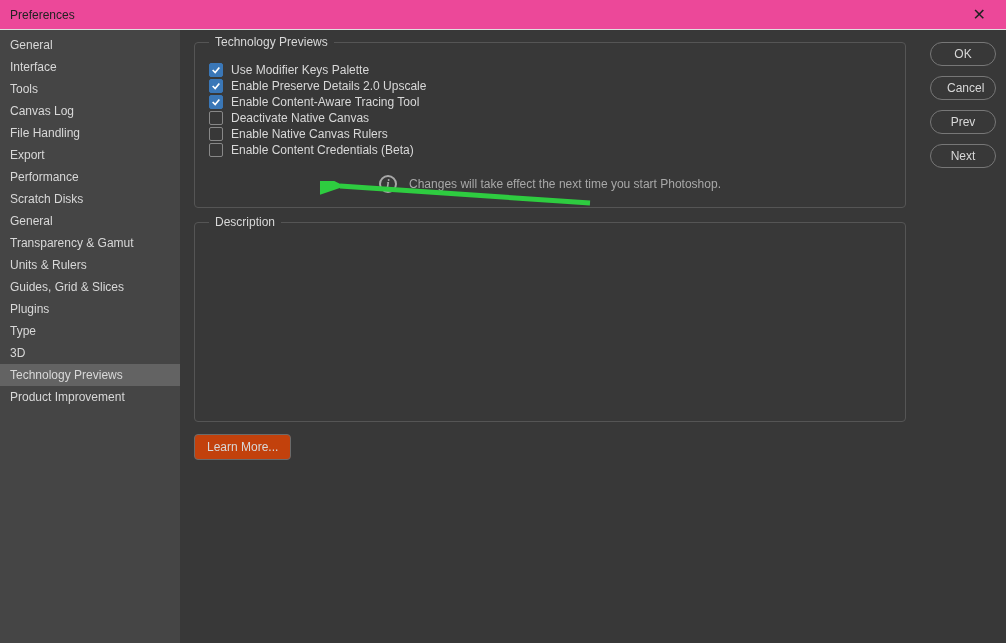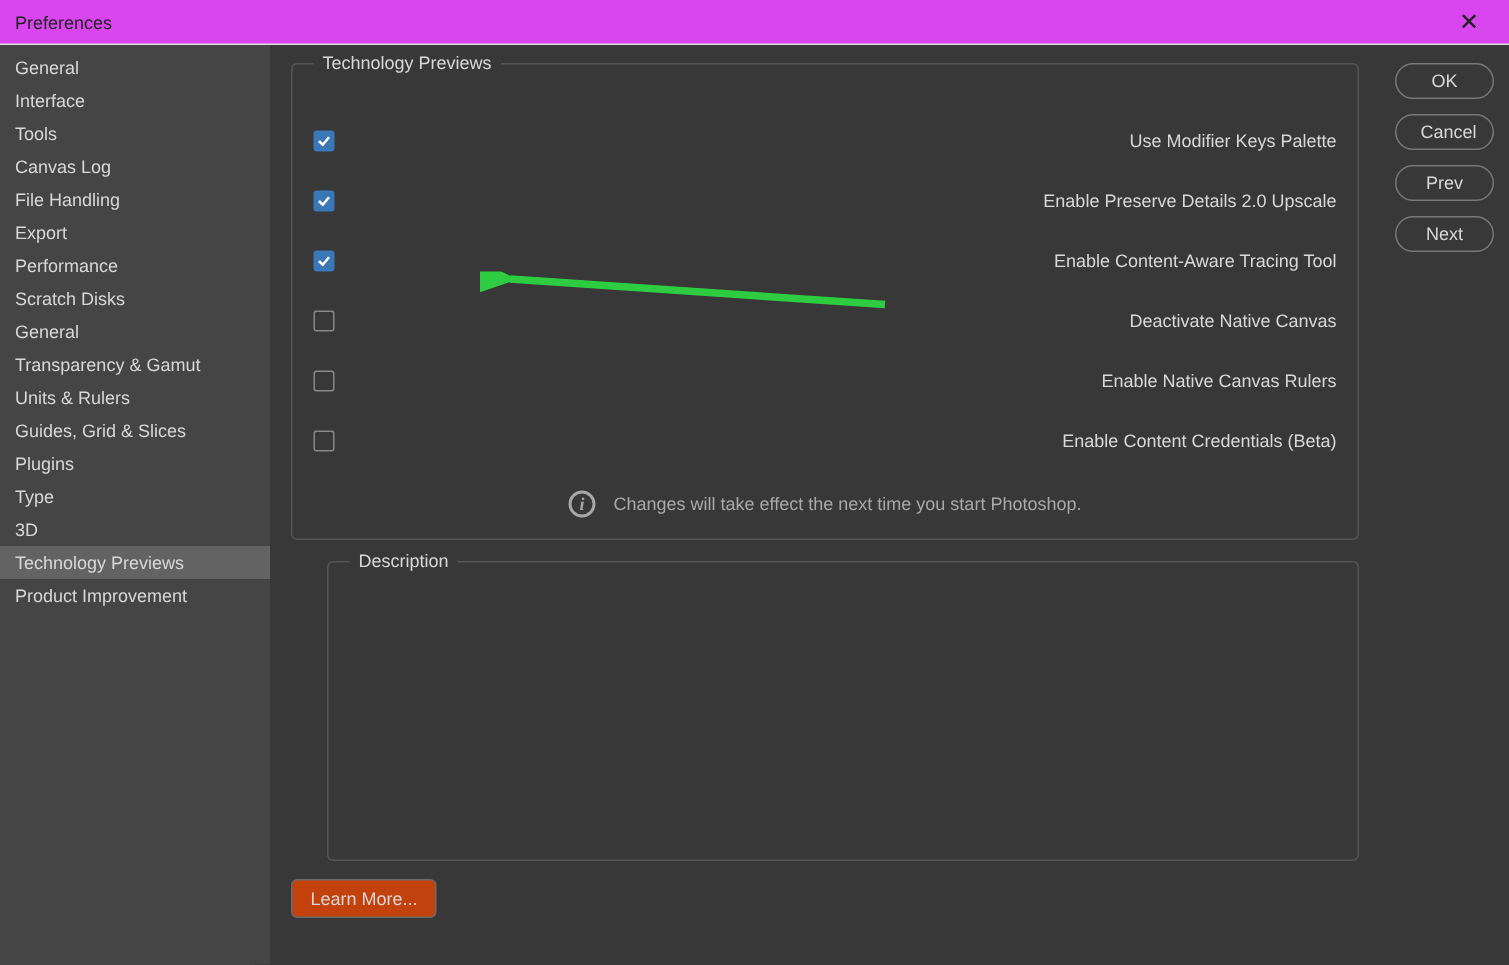--- a/index.html
+++ b/index.html
@@ -3,21 +3,21 @@
   <meta charset="utf-8">
   <style>
     * { box-sizing: border-box; margin: 0; padding: 0; }
     body {
       width: 1006px; height: 643px; background: #383838;
       font-family: -apple-system, "Segoe UI", Tahoma, sans-serif;
       font-size: 12px; color: #d8d8d8; overflow: hidden;
       position: relative;
     }
     .titlebar {
-      height: 30px; background: #d946ef; color: #222;
+      height: 30px; background: #ec4899; color: #222;
       display: flex; align-items: center; padding: 0 10px;
       border-bottom: 1px solid #e0e0e0;
     }
     .titlebar .close { margin-left: auto; font-size: 16px; color: #222; padding: 4px 10px; cursor: pointer; }
     .content { display: flex; height: calc(100% - 30px); }
     .sidebar {
       width: 180px; background: #454545; padding: 4px 0;
     }
     .sidebar-item {
       padding: 4px 10px; cursor: pointer; color: #d8d8d8;
@@ -29,21 +29,21 @@
     .fieldset {
       border: 1px solid #555; border-radius: 4px;
       padding: 18px 14px 14px 14px; position: relative; margin-bottom: 14px;
       background: #383838;
     }
     .fieldset .legend {
       position: absolute; top: -8px; left: 14px;
       background: #383838; padding: 0 6px; color: #d8d8d8;
     }
     .chk-row {
-      display: flex; align-items: center; gap: 8px; margin: 26px 0; justify-content: space-between;
+      display: flex; align-items: center; gap: 8px; margin: 2px 0;
     }
     .chk {
       width: 14px; height: 14px; border: 1px solid #888; border-radius: 2px;
       display: inline-flex; align-items: center; justify-content: center;
       background: #383838; flex-shrink: 0; cursor: pointer;
     }
     .chk.checked { background: #3a77b7; border-color: #3a77b7; }
     .chk.checked svg { width: 10px; height: 10px; }
     .chk.checked svg path { stroke: #fff; stroke-width: 2; fill: none; }
     .info-row {
@@ -51,21 +51,21 @@
       gap: 12px; margin-top: 18px; color: #a8a8a8;
     }
     .info-icon {
       width: 18px; height: 18px; border: 2px solid #a8a8a8; border-radius: 50%;
       display: inline-flex; align-items: center; justify-content: center;
       font-style: italic; font-family: Georgia, serif; font-size: 12px; font-weight: bold;
       color: #a8a8a8;
     }
     .desc-box {
       border: 1px solid #555; border-radius: 4px; position: relative;
-      height: 200px; padding: 14px; margin-bottom: 12px; margin-left: 24px;
+      height: 200px; padding: 14px; margin-bottom: 12px;
     }
     .desc-box .legend {
       position: absolute; top: -8px; left: 14px;
       background: #383838; padding: 0 6px; color: #d8d8d8;
     }
     .btn {
       background: #383838; border: 1px solid #777; border-radius: 14px;
       color: #d8d8d8; padding: 4px 16px; cursor: pointer; font-size: 12px;
       min-width: 58px; text-align: center;
     }

